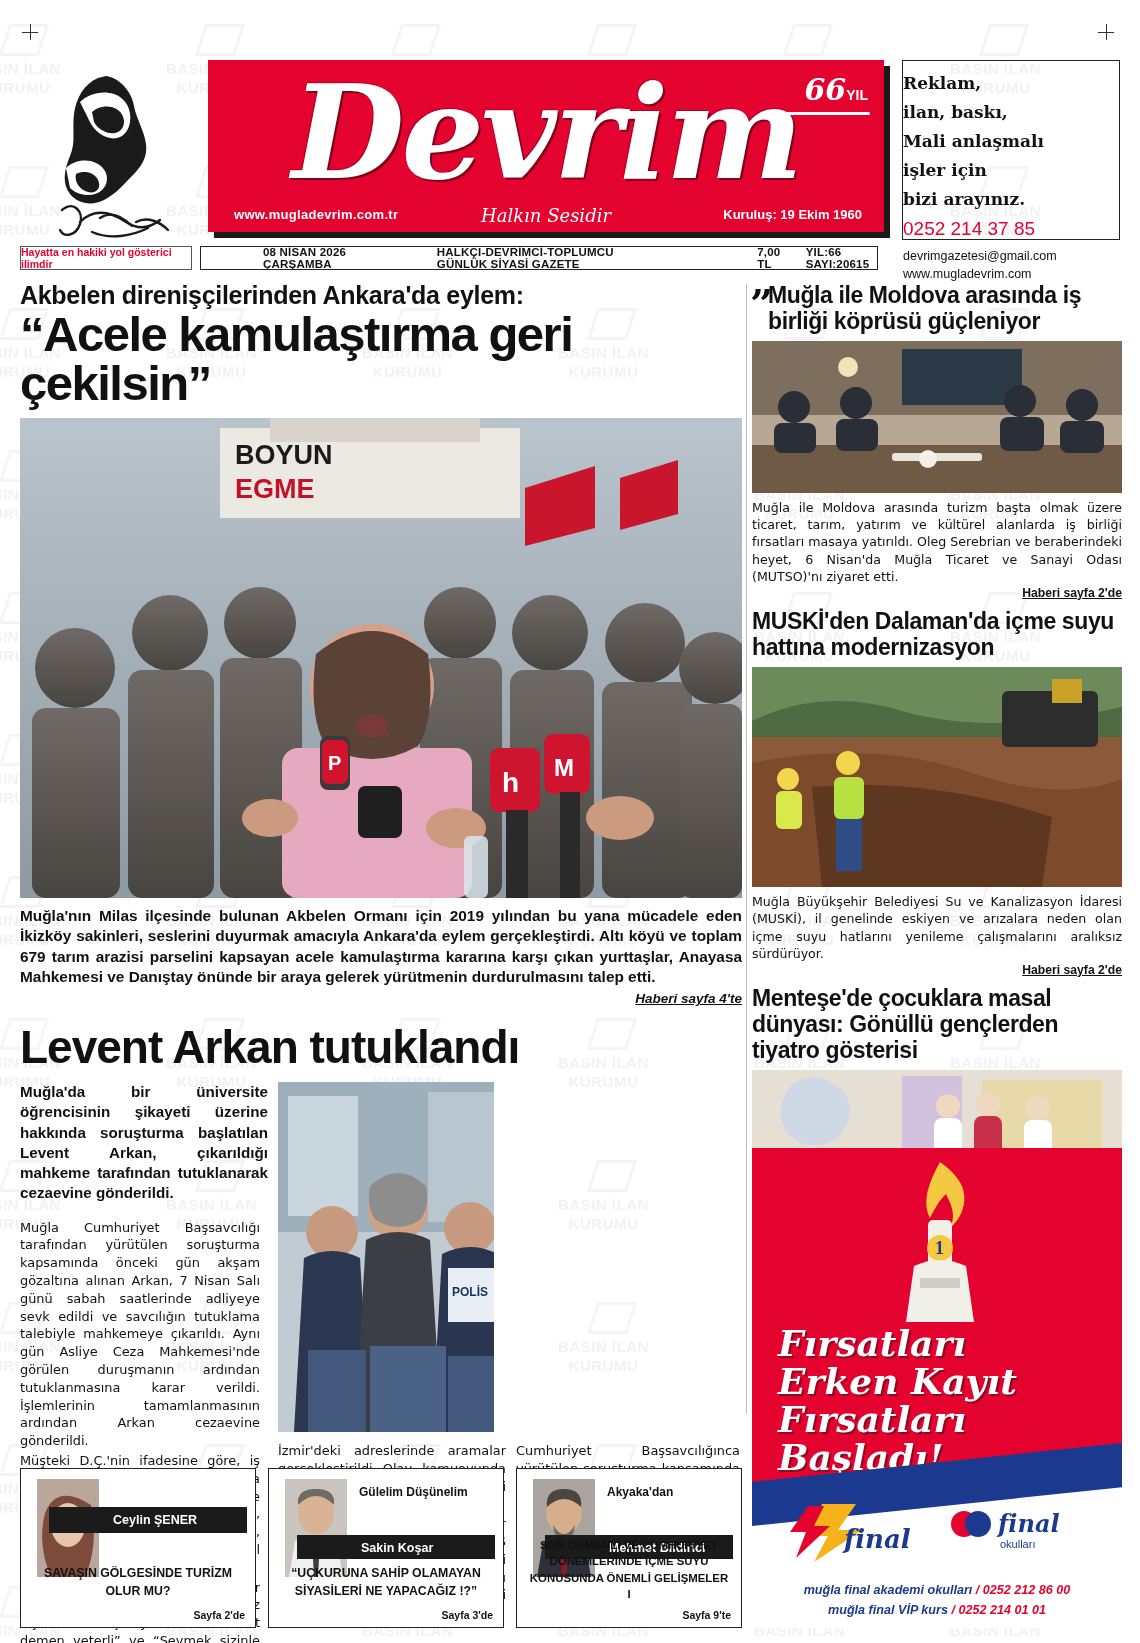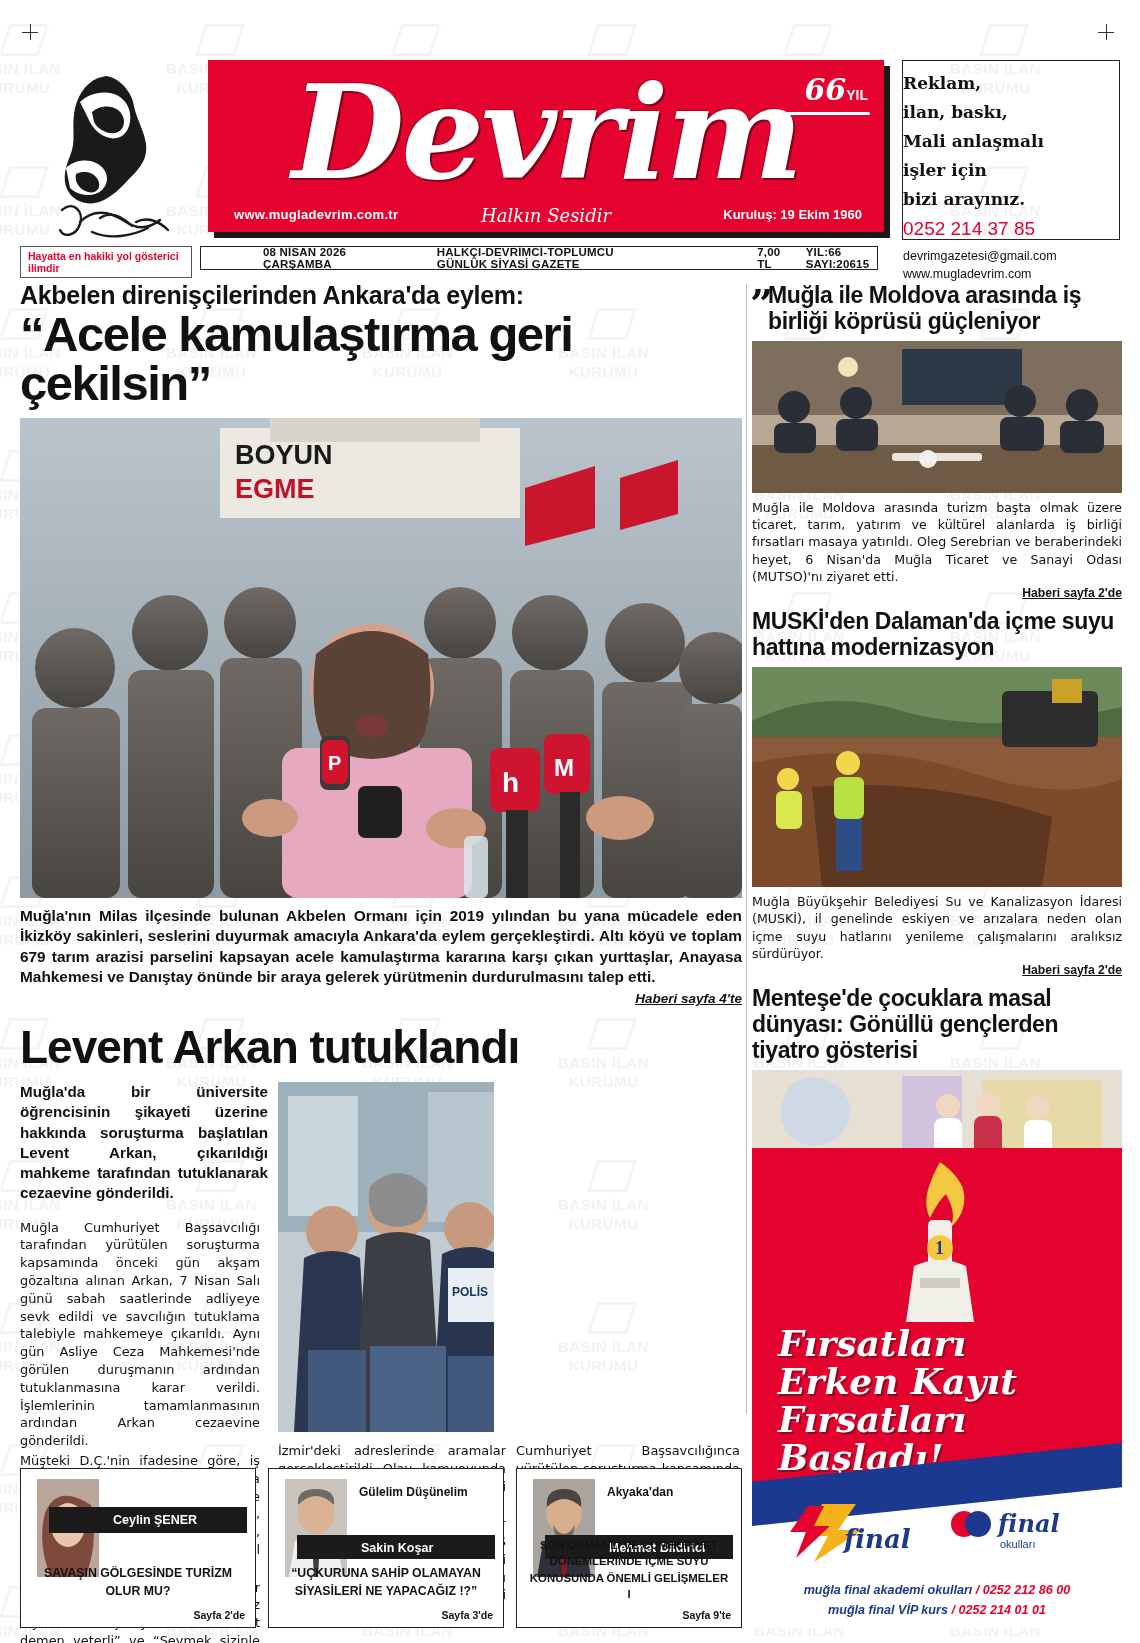--- a/index.html
+++ b/index.html
@@ -29,21 +29,21 @@
   .flag .site{position:absolute;left:26px;bottom:10px;color:#fff;font-size:13px;font-weight:bold;letter-spacing:.3px;}
   .flag .slogan{position:absolute;left:0;right:0;bottom:6px;text-align:center;color:#fff;font-family:"DejaVu Serif",serif;font-style:italic;font-size:18px;}
   .flag .kurulus{position:absolute;right:22px;bottom:10px;color:#fff;font-size:13px;font-weight:bold;}
 
   .adbox{position:absolute;left:884px;top:0;width:218px;height:180px;border:1px solid #222;box-sizing:border-box;text-align:left;padding-top:12px;}
   .adbox p{margin:0 0 9px 0;font-family:"DejaVu Serif",serif;font-weight:bold;font-size:17px;color:#111;}
   .adbox .tel{color:#e4032e;font-size:19px;font-weight:normal;font-family:"Liberation Sans",sans-serif;margin-top:4px;}
   .adbox .mail,.adbox .web{font-family:"Liberation Sans",sans-serif;font-weight:normal;font-size:12.5px;margin-bottom:4px;}
 
   
-  .strip-left{position:absolute;left:20px;top:246px;width:172px;height:32px;border:1px solid #555;box-sizing:border-box;display:flex;align-items:center;justify-content:center;padding-left:7px;}
+  .strip-left{position:absolute;left:20px;top:246px;width:172px;height:24px;border:1px solid #555;box-sizing:border-box;display:flex;align-items:center;justify-content:center;}
   .strip-left span{color:#e4032e;font-size:10.5px;font-weight:bold;}
   .strip-mid{position:absolute;left:200px;top:246px;width:678px;height:24px;border:1px solid #222;box-sizing:border-box;display:flex;align-items:center;font-size:11.5px;font-weight:bold;letter-spacing:.2px;}
   .strip-mid .d{margin-left:62px;}
   .strip-mid .c{margin-left:66px;}
   .strip-mid .p{margin-left:96px;}
   .strip-mid .y{margin-left:20px;}
 
   
   .left-col{position:absolute;left:20px;top:282px;width:722px;}
   .right-col{position:absolute;left:752px;top:282px;width:370px;}

